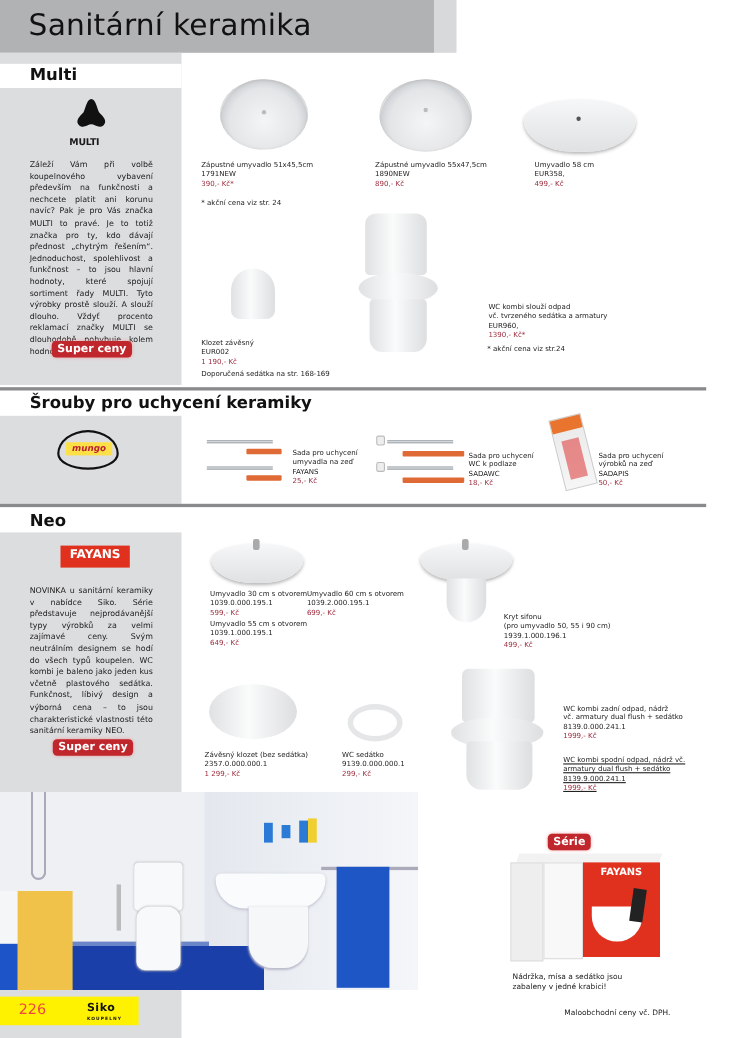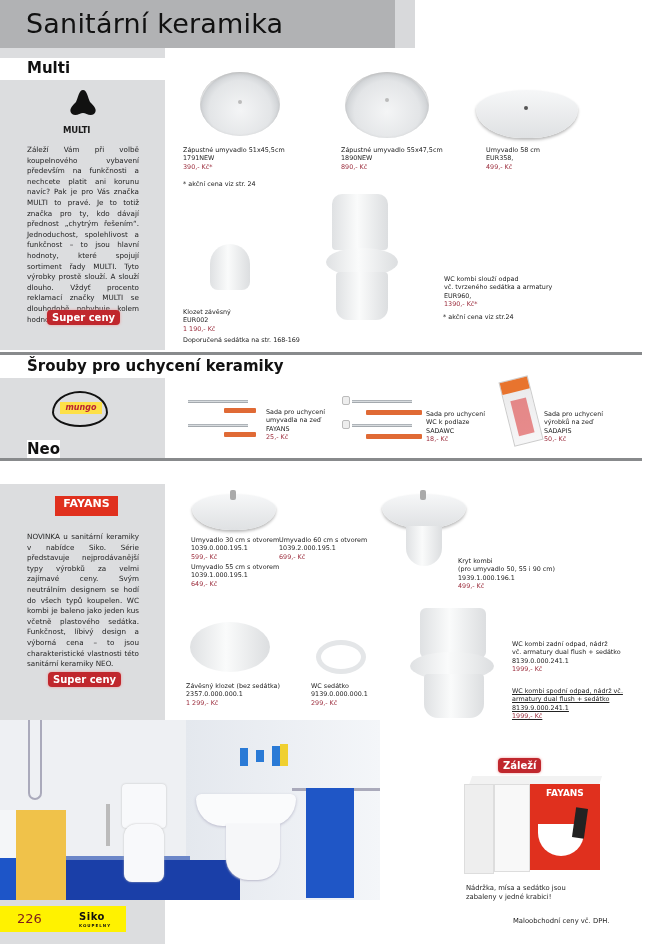--- a/index.html
+++ b/index.html
@@ -37,21 +37,21 @@
   .fayans-logo { background: #e0301e; color: #fff; font-weight: bold; font-size: 11px; text-align: center; line-height: 16px; }
 
   .screw { height: 3px; background: linear-gradient(#9aa0a6, #d8dcdf, #8a9096); }
   .anchor { height: 5px; background: #e06a35; border-radius: 1px; }
   .cap { width: 8px; height: 9px; background: #eee; border: 1px solid #bbb; border-radius: 2px; }
 
   .photo { left: 0; top: 720px; width: 380px; height: 180px; overflow: hidden; background: #eef0f3; }
 
   .footer-gray { left: 0; top: 900px; width: 165px; height: 44px; background: #dcdddf; }
   .footer-yellow { left: 0; top: 906px; width: 126px; height: 26px; background: #fff200; }
-  .page-num { left: 17px; top: 911px; font-size: 13px; color: #7f1d1d; }
+  .page-num { left: 17px; top: 911px; font-size: 13px; color: #ef4444; }
   .siko { left: 79px; top: 911px; font-size: 10px; font-weight: bold; color: #111; letter-spacing: 0.5px; }
   .siko-sub { left: 79px; top: 923px; font-size: 4px; font-weight: bold; color: #111; letter-spacing: 1px; }
   .retail-note { left: 513px; top: 917px; font-size: 6.8px; color: #222; white-space: nowrap; }
 </style>
 </head>
 <body>
 
 <div class="abs header-bar"></div>
 <div class="abs header-strip"></div>
 <div class="abs page-title">Sanitární keramika</div>
@@ -155,21 +155,21 @@
 </div>
 <div class="abs prod" style="left:544px;top:410px;">
   <div>Sada pro uchycení</div>
   <div>výrobků na zeď</div>
   <div>SADAPIS</div>
   <div class="price">50,- Kč</div>
 </div>
 
 <div class="abs divider" style="left:0;top:458px;width:642px;"></div>
 
-<div class="abs section-head" style="left:27px;top:440px;font-size:15px;">Neo</div>
+<div class="abs section-head" style="left:27px;top:464px;font-size:15px;">Neo</div>
 <div class="abs side-panel" style="left:0;top:484px;width:165px;height:236px;"></div>
 <div class="abs fayans-logo" style="left:55px;top:496px;width:63px;height:20px;">
   <span>FAYANS</span>
 </div>
 <div class="abs side-text" style="left:27px;top:532px;width:112px;">NOVINKA u sanitární keramiky v nabídce Siko. Série představuje nejprodávanější typy výrobků za velmi zajímavé ceny. Svým neutrálním designem se hodí do všech typů koupelen. WC kombi je baleno jako jeden kus včetně plastového sedátka. Funkčnost, líbivý design a výborná cena – to jsou charakteristické vlastnosti této sanitární keramiky NEO.</div>
 <div class="abs badge" style="left:48px;top:672px;">Super ceny</div>
 
 <div class="abs basin-wall" style="left:192px;top:494px;width:84px;height:36px;">
   <div class="abs" style="left:38px;top:-4px;width:6px;height:10px;background:#aaa;border-radius:2px;"></div>
 </div>
@@ -187,21 +187,21 @@
   <div>Umyvadlo 55 cm s otvorem</div>
   <div>1039.1.000.195.1</div>
   <div class="price">649,- Kč</div>
 </div>
 
 <div class="abs basin-wall" style="left:382px;top:494px;width:84px;height:34px;">
   <div class="abs" style="left:38px;top:-4px;width:6px;height:10px;background:#aaa;border-radius:2px;"></div>
 </div>
 <div class="abs ceramic" style="left:406px;top:526px;width:36px;height:40px;border-radius:0 0 18px 18px;"></div>
 <div class="abs prod" style="left:458px;top:557px;">
-  <div>Kryt kombi</div>
+  <div>Kryt sifonu</div>
   <div>(pro umyvadlo 50, 55 i 90 cm)</div>
   <div>1939.1.000.196.1</div>
   <div class="price">499,- Kč</div>
 </div>
 
 <div class="abs ceramic" style="left:190px;top:622px;width:80px;height:50px;border-radius:50%;"></div>
 <div class="abs prod" style="left:186px;top:682px;">
   <div>Závěsný klozet (bez sedátka)</div>
   <div>2357.0.000.000.1</div>
   <div class="price">1 299,- Kč</div>
@@ -246,21 +246,21 @@
   <div class="abs" style="left:240px;top:24px;width:64px;height:24px;">
     <div class="abs" style="left:0;top:4px;width:8px;height:18px;background:#2a7ad6;"></div>
     <div class="abs" style="left:16px;top:6px;width:8px;height:12px;background:#2a7ad6;"></div>
     <div class="abs" style="left:32px;top:2px;width:8px;height:20px;background:#2a7ad6;"></div>
     <div class="abs" style="left:40px;top:0;width:8px;height:22px;background:#f0d030;"></div>
   </div>
   <div class="abs" style="left:292px;top:68px;width:88px;height:3px;background:#aab;"></div>
   <div class="abs" style="left:306px;top:68px;width:48px;height:110px;background:#1f56c6;"></div>
 </div>
 
-<div class="abs badge" style="left:498px;top:758px;">Záleží</div>
+<div class="abs badge" style="left:498px;top:758px;">Série</div>
 <div class="abs" style="left:464px;top:776px;width:138px;height:98px;">
   <div class="abs" style="left:6px;top:0;width:130px;height:12px;background:#f2f2f2;transform:skewX(-20deg);"></div>
   <div class="abs" style="left:0;top:8px;width:30px;height:90px;background:#eee;border:1px solid #ddd;"></div>
   <div class="abs" style="left:30px;top:8px;width:36px;height:88px;background:#f8f8f8;border:1px solid #ddd;"></div>
   <div class="abs" style="left:66px;top:8px;width:70px;height:86px;background:#e0301e;">
     <div class="abs" style="left:16px;top:4px;color:#fff;font-weight:bold;font-size:9px;">FAYANS</div>
     <div class="abs" style="left:8px;top:40px;width:46px;height:32px;background:#fff;border-radius:0 0 24px 24px;"></div>
     <div class="abs" style="left:44px;top:24px;width:12px;height:30px;background:#222;transform:rotate(8deg);"></div>
   </div>
 </div>

